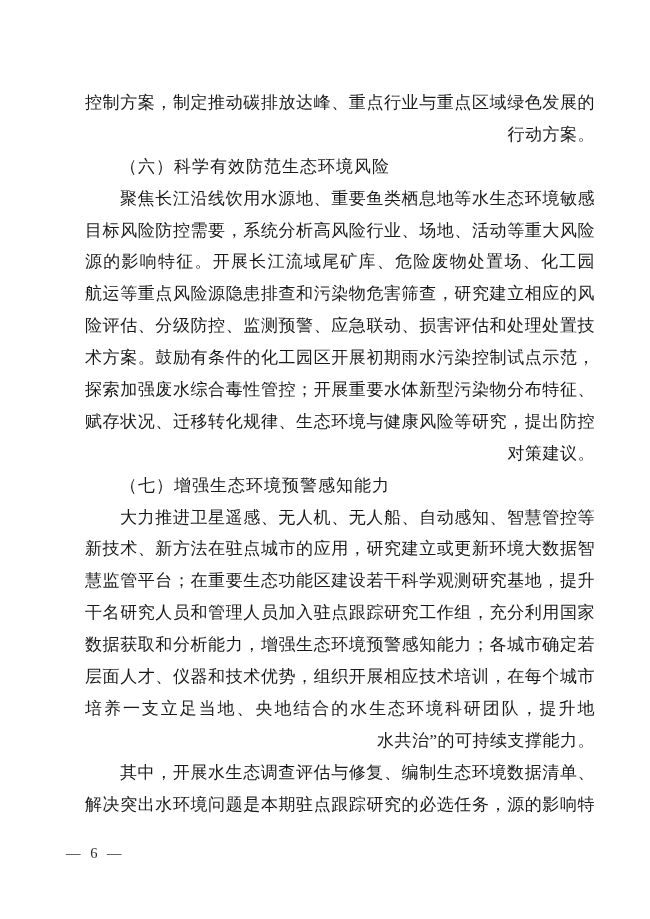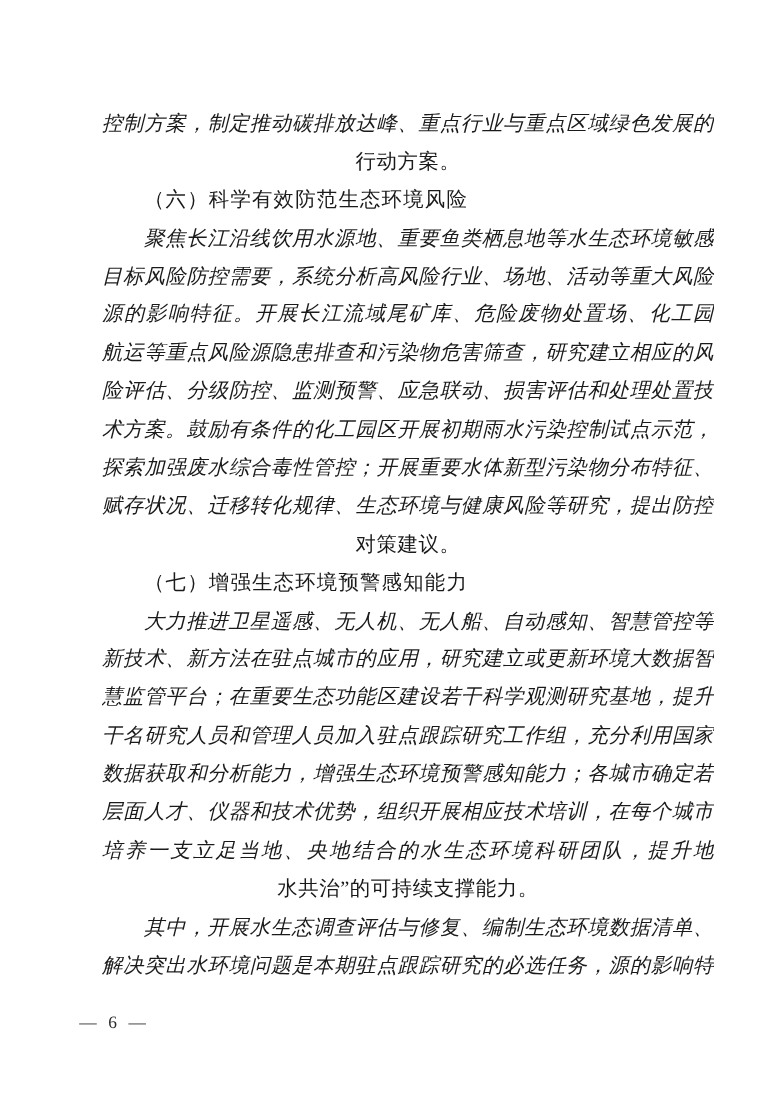--- a/index.html
+++ b/index.html
@@ -36,25 +36,24 @@
     color: #1a1a1a;
     letter-spacing: 0.5px;
     overflow: hidden;
   }
   
   .line.j {
     text-align: justify;
     text-align-last: justify;
     -moz-text-align-last: justify;
     text-justify: inter-character;
-    font-style: italic;
   }
   
   .line.end {
-    text-align: center;
+    text-align: right;
   }
   
   .line.indent {
     text-indent: 35px;
   }
   
   .line.heading {
     font-weight: normal;
     text-indent: 35px;
     text-align: left;

